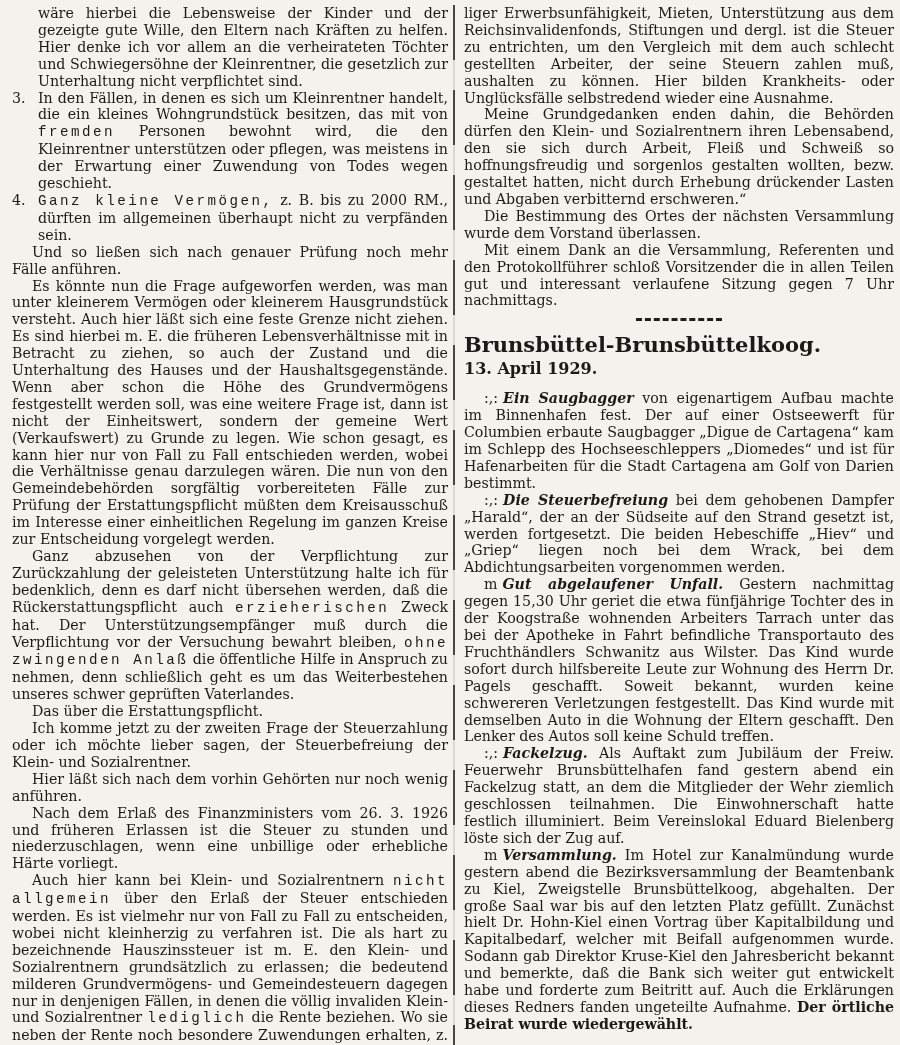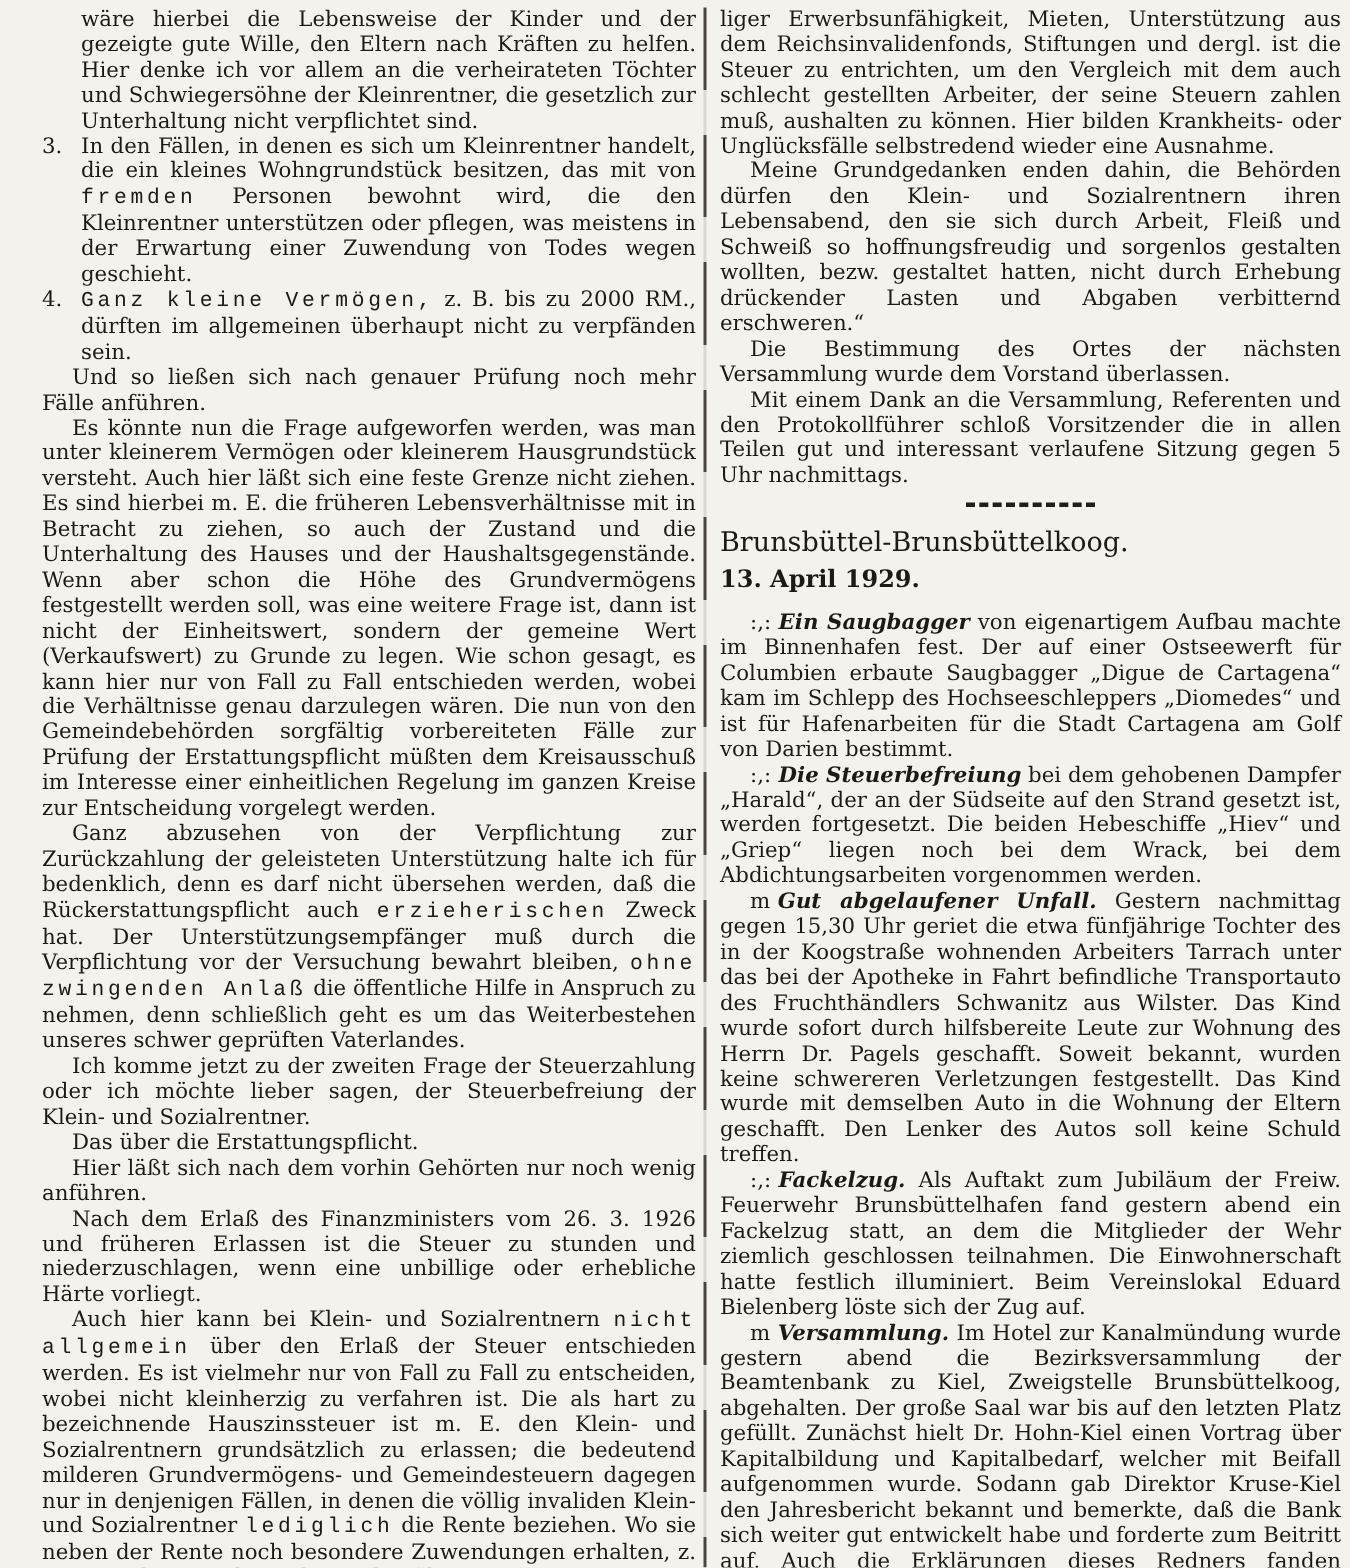--- a/index.html
+++ b/index.html
@@ -2,21 +2,21 @@
 <html lang="de"><head>
 <meta charset="utf-8">
 <style>
   html,body{margin:0;padding:0;}
   body{
     width:900px;height:1045px;overflow:hidden;
     background:#f4f2ec;
     font-family:"DejaVu Serif","Liberation Serif",serif;
     color:#1c1a16;
   }
-  .page{display:flex;box-sizing:border-box;width:900px;height:1045px;padding:5px 4px 0 28px;}
+  .page{display:flex;box-sizing:border-box;width:900px;height:1045px;padding:5px 4px 0 12px;}
   .col{box-sizing:border-box;}
   .col-left{width:436px;}
   .col-right{flex:1;padding-left:2px;padding-right:2px;}
   .rule{
     width:2px;margin:0 7px 0 5px;
     background:repeating-linear-gradient(180deg,#4a463f 0px,#4a463f 55px,rgba(74,70,63,0.15) 55px,rgba(74,70,63,0.15) 85px);
   }
   p{margin:0;text-align:justify;font-size:14.2px;line-height:16.9px;}
   .p-cont{margin-left:26px;}
   .p-item{margin-left:26px;position:relative;}
@@ -30,47 +30,47 @@
   .lead{font-weight:bold;font-style:italic;}
   .section-divider{
     width:86px;border:0;border-top:3px solid #211f1b;
     margin:9px auto 14px auto;
     border-top-style:dashed;
   }
   .lok-head{text-align:center;margin-bottom:10px;}
   .lok-title{
     font-size:37px;line-height:40px;font-weight:bold;letter-spacing:1px;margin:0;
   }
-  .lok-sub{font-size:18px;line-height:20px;font-weight:normal;margin:2px 0 0 0;}
+  .lok-sub{font-size:21px;line-height:20px;font-weight:bold;margin:2px 0 0 0;}
   .lok-date{font-size:16px;line-height:23px;font-weight:bold;margin:2px 0 0 0;}
 </style>
 </head>
 <body>
 
 <div class="page">
   <div class="col col-left" id="left-col">
       <p class="p-cont"><span class="">wäre hierbei die Lebensweise der Kinder und der gezeigte gute Wille, den Eltern nach Kräften zu helfen. Hier denke ich vor allem an die verheirateten Töchter und Schwiegersöhne der Kleinrentner, die gesetzlich zur Unterhaltung nicht verpflichtet sind.</span></p>
       <p class="p-item"><span class="num">3.</span><span class="">In den Fällen, in denen es sich um Kleinrentner handelt, die ein kleines Wohngrundstück besitzen, das mit von </span><span class="sp">fremden</span><span class=""> Personen bewohnt wird, die den Kleinrentner unterstützen oder pflegen, was meistens in der Erwartung einer Zuwendung von Todes wegen geschieht.</span></p>
       <p class="p-item"><span class="num">4.</span><span class="sp">Ganz kleine Vermögen,</span><span class=""> z. B. bis zu 2000 RM., dürften im allgemeinen überhaupt nicht zu verpfänden sein.</span></p>
       <p class="p-plain"><span class="">Und so ließen sich nach genauer Prüfung noch mehr Fälle anführen.</span></p>
       <p class="p-plain"><span class="">Es könnte nun die Frage aufgeworfen werden, was man unter kleinerem Vermögen oder kleinerem Hausgrundstück versteht. Auch hier läßt sich eine feste Grenze nicht ziehen. Es sind hierbei m. E. die früheren Lebensverhältnisse mit in Betracht zu ziehen, so auch der Zustand und die Unterhaltung des Hauses und der Haushaltsgegenstände. Wenn aber schon die Höhe des Grundvermögens festgestellt werden soll, was eine weitere Frage ist, dann ist nicht der Einheitswert, sondern der gemeine Wert (Verkaufswert) zu Grunde zu legen. Wie schon gesagt, es kann hier nur von Fall zu Fall entschieden werden, wobei die Verhältnisse genau darzulegen wären. Die nun von den Gemeindebehörden sorgfältig vorbereiteten Fälle zur Prüfung der Erstattungspflicht müßten dem Kreisausschuß im Interesse einer einheitlichen Regelung im ganzen Kreise zur Entscheidung vorgelegt werden.</span></p>
       <p class="p-plain"><span class="">Ganz abzusehen von der Verpflichtung zur Zurückzahlung der geleisteten Unterstützung halte ich für bedenklich, denn es darf nicht übersehen werden, daß die Rückerstattungspflicht auch </span><span class="sp">erzieherischen</span><span class=""> Zweck hat. Der Unterstützungsempfänger muß durch die Verpflichtung vor der Versuchung bewahrt bleiben, </span><span class="sp">ohne zwingenden Anlaß</span><span class=""> die öffentliche Hilfe in Anspruch zu nehmen, denn schließlich geht es um das Weiterbestehen unseres schwer geprüften Vaterlandes.</span></p>
+      <p class="p-plain"><span class="">Das über die Erstattungspflicht.</span></p>
       <p class="p-plain"><span class="">Ich komme jetzt zu der zweiten Frage der Steuerzahlung oder ich möchte lieber sagen, der Steuerbefreiung der Klein- und Sozialrentner.</span></p>
-      <p class="p-plain"><span class="">Das über die Erstattungspflicht.</span></p>
       <p class="p-plain"><span class="">Hier läßt sich nach dem vorhin Gehörten nur noch wenig anführen.</span></p>
       <p class="p-plain"><span class="">Nach dem Erlaß des Finanzministers vom 26. 3. 1926 und früheren Erlassen ist die Steuer zu stunden und niederzuschlagen, wenn eine unbillige oder erhebliche Härte vorliegt.</span></p>
       <p class="p-plain"><span class="">Auch hier kann bei Klein- und Sozialrentnern </span><span class="sp">nicht allgemein</span><span class=""> über den Erlaß der Steuer entschieden werden. Es ist vielmehr nur von Fall zu Fall zu entscheiden, wobei nicht kleinherzig zu verfahren ist. Die als hart zu bezeichnende Hauszinssteuer ist m. E. den Klein- und Sozialrentnern grundsätzlich zu erlassen; die bedeutend milderen Grundvermögens- und Gemeindesteuern dagegen nur in denjenigen Fällen, in denen die völlig invaliden Klein- und Sozialrentner </span><span class="sp">lediglich</span><span class=""> die Rente beziehen. Wo sie neben der Rente noch besondere Zuwendungen erhalten, z. B. aus Arbeitsverdienst bei nicht völ-</span></p>
     </div>
   <div class="rule"></div>
   <div class="col col-right">
     <div id="right-pre">
         <p class="p-flush"><span class="">liger Erwerbsunfähigkeit, Mieten, Unterstützung aus dem Reichsinvalidenfonds, Stiftungen und dergl. ist die Steuer zu entrichten, um den Vergleich mit dem auch schlecht gestellten Arbeiter, der seine Steuern zahlen muß, aushalten zu können. Hier bilden Krankheits- oder Unglücksfälle selbstredend wieder eine Ausnahme.</span></p>
         <p class="p-plain"><span class="">Meine Grundgedanken enden dahin, die Behörden dürfen den Klein- und Sozialrentnern ihren Lebensabend, den sie sich durch Arbeit, Fleiß und Schweiß so hoffnungsfreudig und sorgenlos gestalten wollten, bezw. gestaltet hatten, nicht durch Erhebung drückender Lasten und Abgaben verbitternd erschweren.“</span></p>
         <p class="p-plain"><span class="">Die Bestimmung des Ortes der nächsten Versammlung wurde dem Vorstand überlassen.</span></p>
-        <p class="p-plain"><span class="">Mit einem Dank an die Versammlung, Referenten und den Protokollführer schloß Vorsitzender die in allen Teilen gut und interessant verlaufene Sitzung gegen 5 Uhr nachmittags.</span></p>
+        <p class="p-plain"><span class="">Mit einem Dank an die Versammlung, Referenten und den Protokollführer schloß Vorsitzender die in allen Teilen gut und interessant verlaufene Sitzung gegen 7 Uhr nachmittags.</span></p>
       </div>
     <hr class="section-divider">
     <div class="lok-head">
       <p class="lok-sub">Brunsbüttel-Brunsbüttelkoog.</p>
       <p class="lok-date">13. April 1929.</p>
     </div>
     <div class="news" id="news-list">
         <p><span class="mk">:,:</span><span class="lead">Ein Saugbagger</span><span class=""> von eigenartigem Aufbau machte im Binnenhafen fest. Der auf einer Ostseewerft für Columbien erbaute Saugbagger „Digue de Cartagena“ kam im Schlepp des Hochseeschleppers „Diomedes“ und ist für Hafenarbeiten für die Stadt Cartagena am Golf von Darien bestimmt.</span></p>
         <p><span class="mk">:,:</span><span class="lead">Die Steuerbefreiung</span><span class=""> bei dem gehobenen Dampfer „Harald“, der an der Südseite auf den Strand gesetzt ist, werden fortgesetzt. Die beiden Hebeschiffe „Hiev“ und „Griep“ liegen noch bei dem Wrack, bei dem Abdichtungsarbeiten vorgenommen werden.</span></p>
         <p><span class="mk">m</span><span class="lead">Gut abgelaufener Unfall.</span><span class=""> Gestern nachmittag gegen 15,30 Uhr geriet die etwa fünfjährige Tochter des in der Koogstraße wohnenden Arbeiters Tarrach unter das bei der Apotheke in Fahrt befindliche Transportauto des Fruchthändlers Schwanitz aus Wilster. Das Kind wurde sofort durch hilfsbereite Leute zur Wohnung des Herrn Dr. Pagels geschafft. Soweit bekannt, wurden keine schwereren Verletzungen festgestellt. Das Kind wurde mit demselben Auto in die Wohnung der Eltern geschafft. Den Lenker des Autos soll keine Schuld treffen.</span></p>

